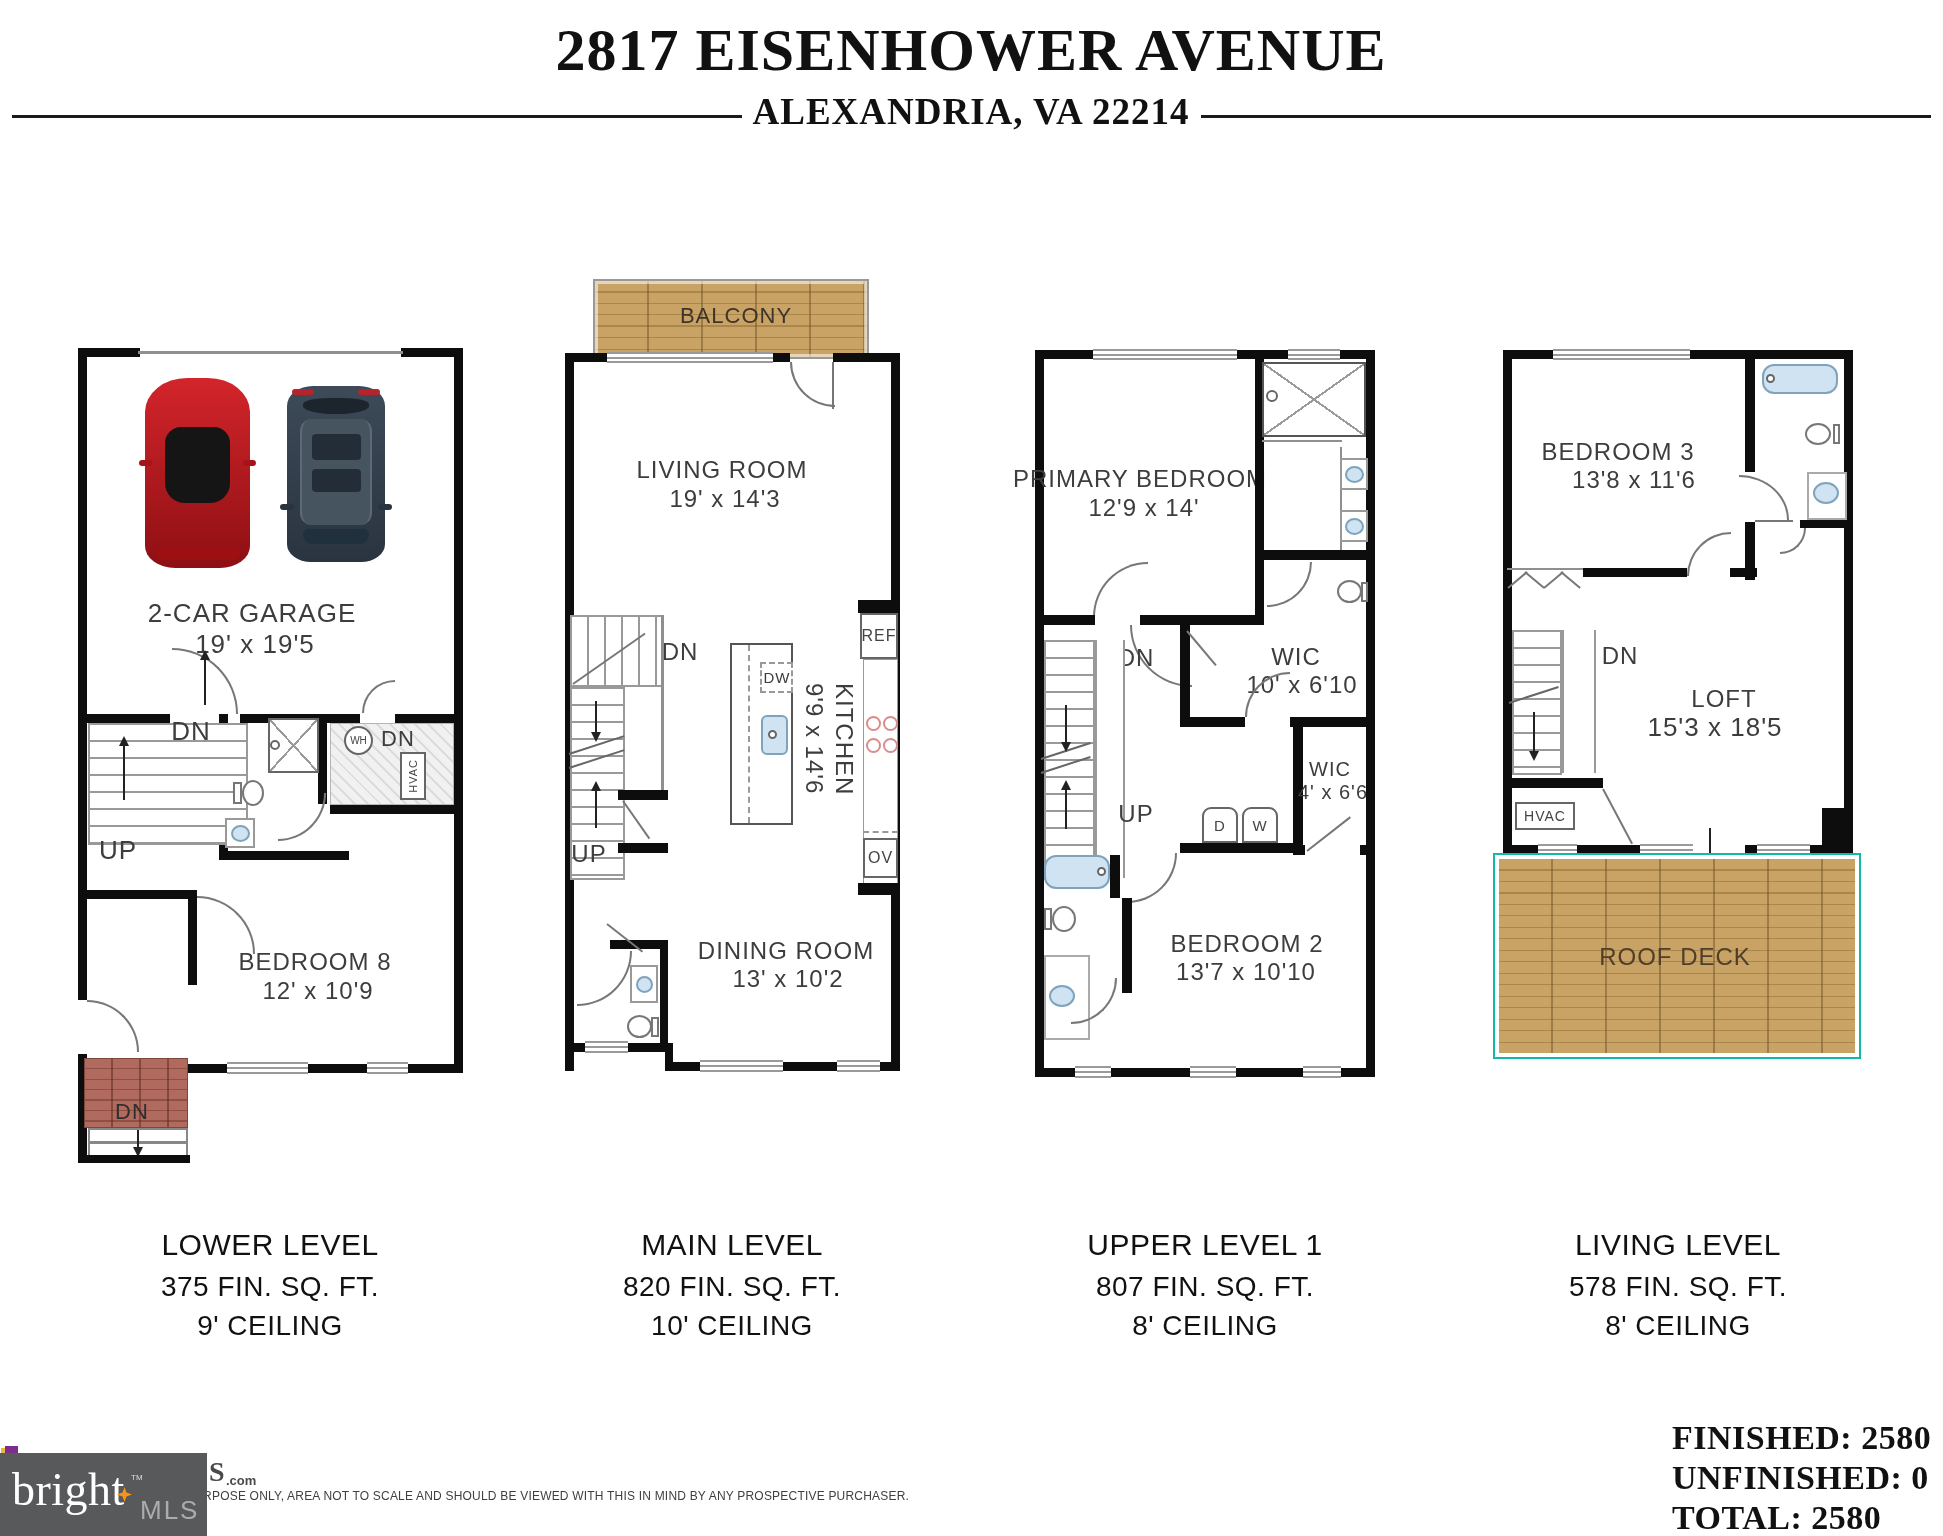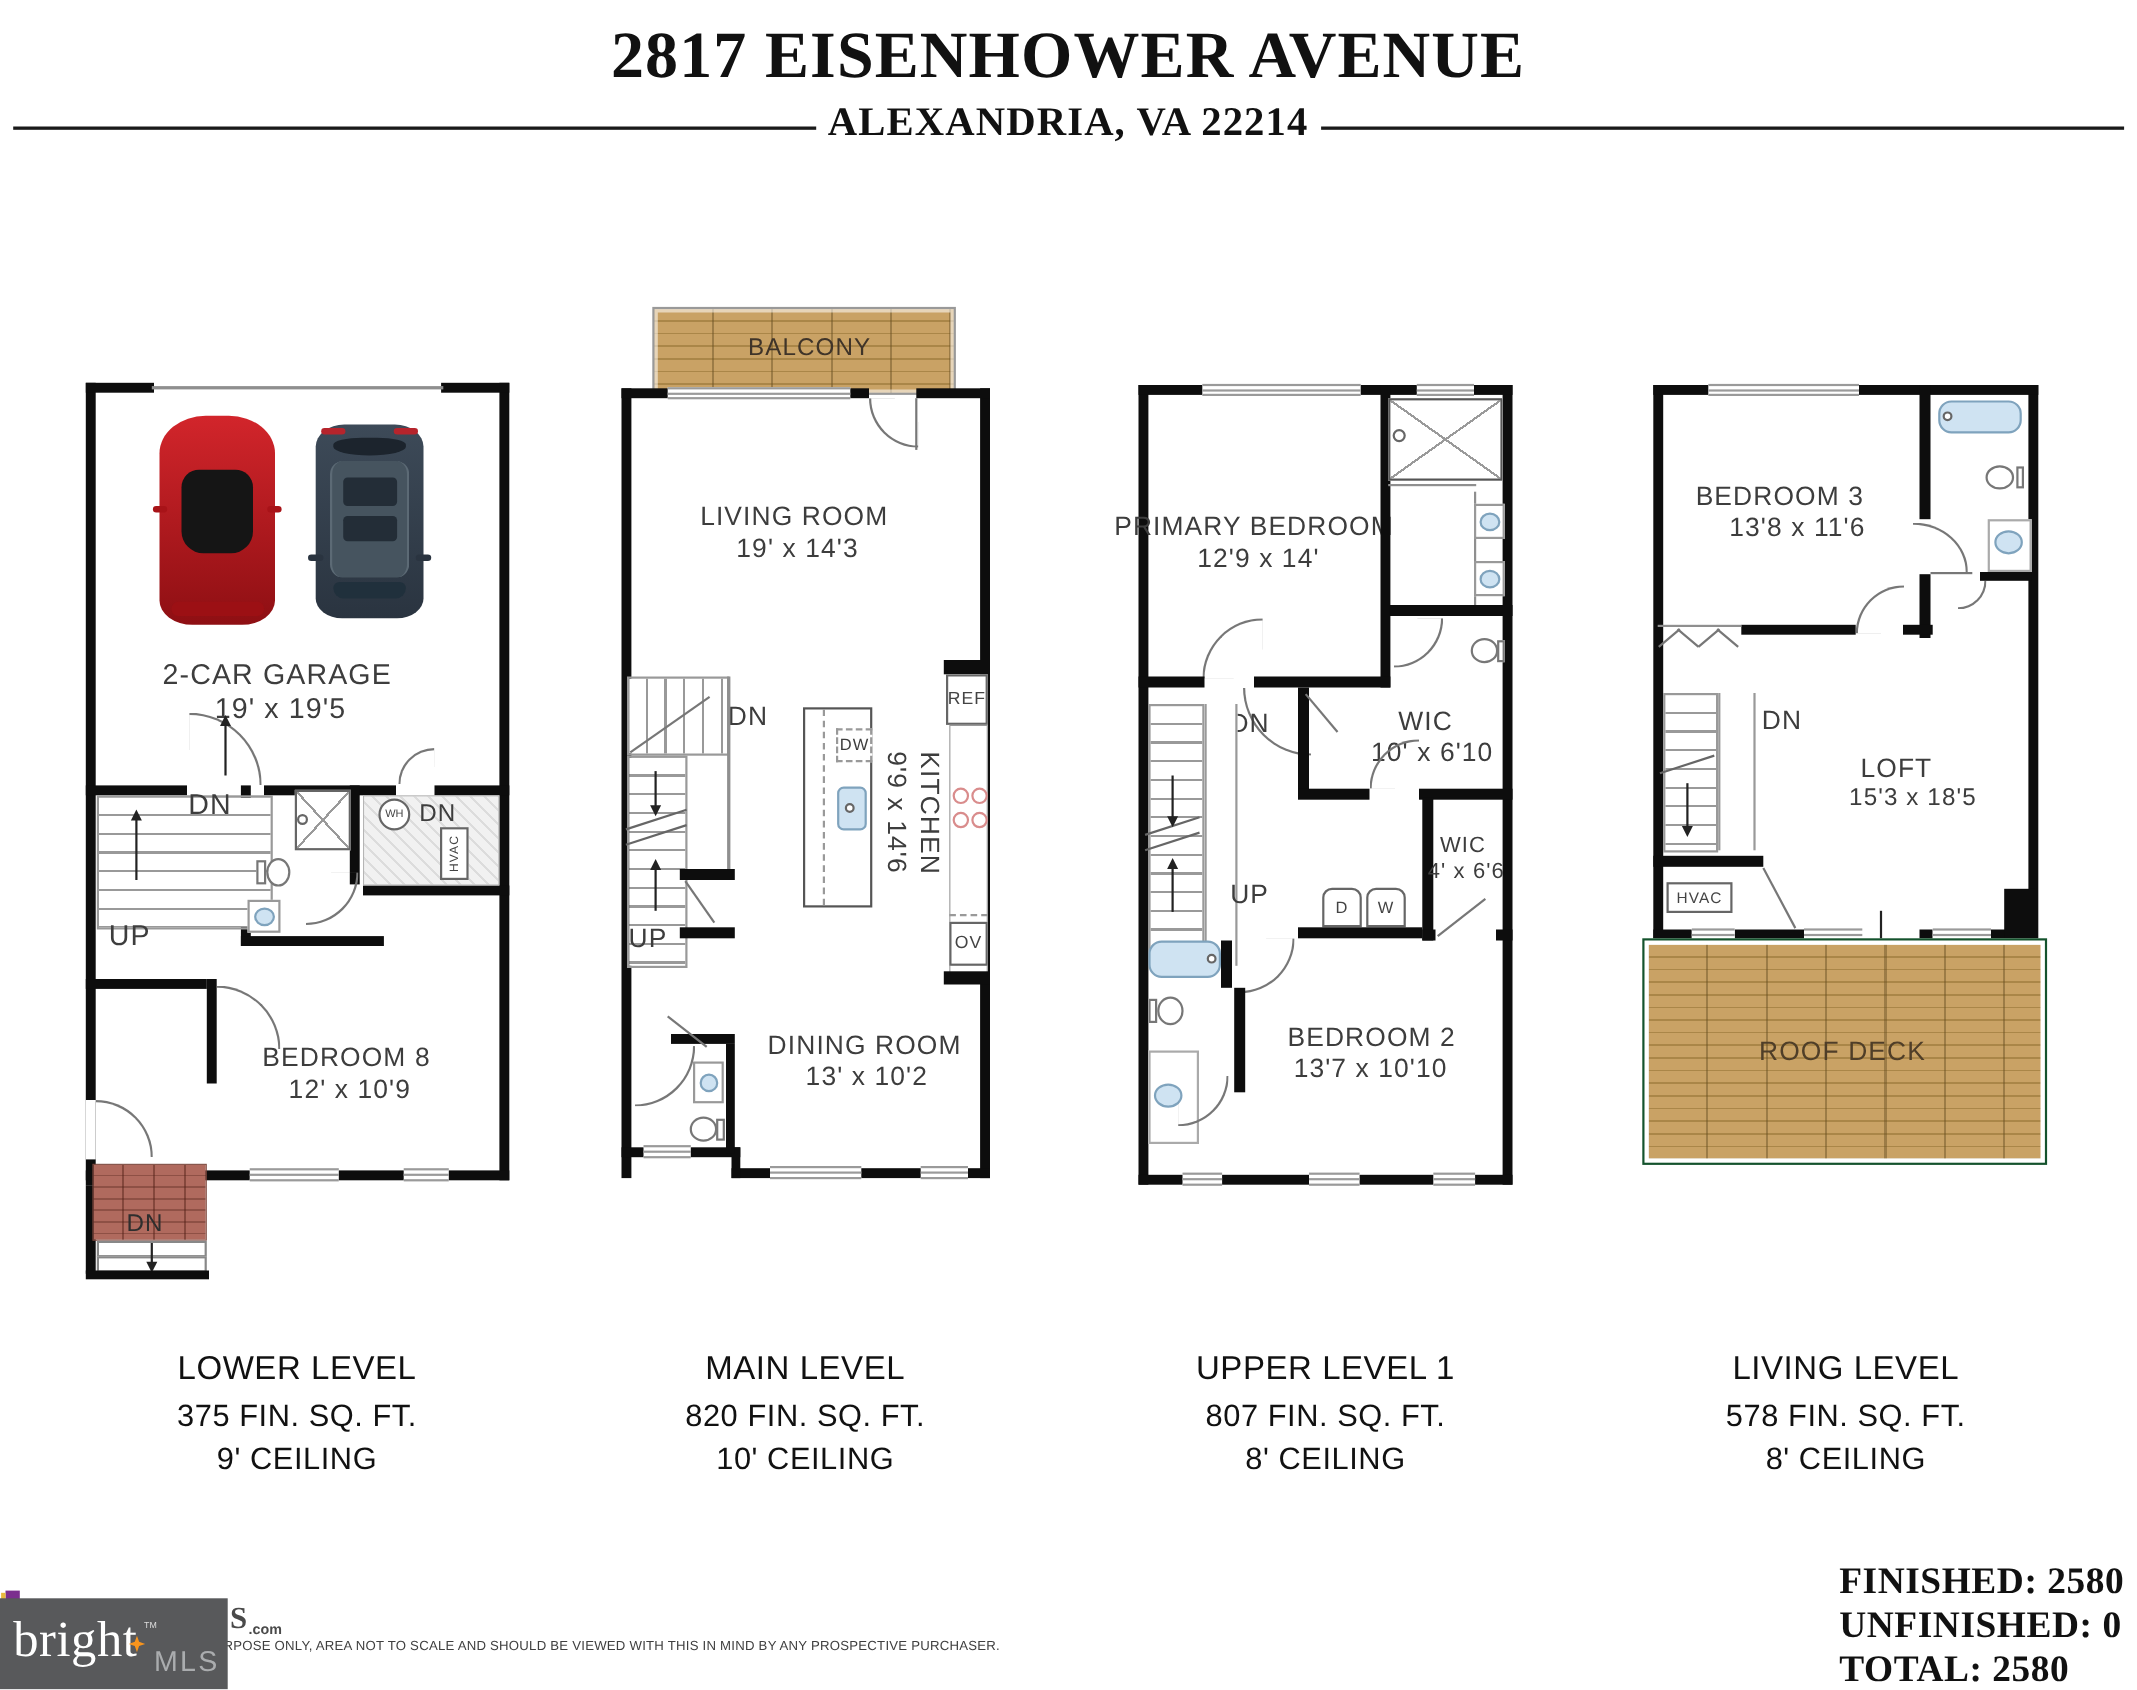--- a/index.html
+++ b/index.html
@@ -332,39 +332,39 @@
     <div class="arc-tl" style="left:184px;top:182px;width:44px;height:44px"></div>
 
     <div class="stairs-h" style="left:9px;top:280px;width:50px;height:145px"></div>
     <div class="rail" style="left:59px;top:280px;width:34px;height:143px"></div>
     <div class="leaf" style="left:6px;top:352px;width:52px;transform:rotate(-18deg);background:#666"></div>
     <div class="stem" style="left:30px;top:362px;height:40px"></div>
     <div class="tri-d" style="left:26px;top:401px"></div>
     <div class="lbl" style="left:117px;top:292px;font-size:24px">DN</div>
 
     <div class="lbl" style="left:221px;top:335px;font-size:24px">LOFT</div>
-    <div class="lbl" style="left:236px;top:362px;font-size:22px">15'3 x 18'5</div>
+    <div class="lbl" style="left:212px;top:362px;font-size:26px">15'3 x 18'5</div>
 
     <div class="wall" style="left:0;top:428px;width:100px;height:10px"></div>
     <div class="fixbox" style="left:12px;top:452px;width:60px;height:28px;font-size:14px">HVAC</div>
     <div class="leaf" style="left:100px;top:438px;width:62px;transform:rotate(62deg)"></div>
 
     <div class="wall" style="left:0;top:495px;width:35px;height:10px"></div>
     <div class="wall" style="left:74px;top:495px;width:63px;height:10px"></div>
     <div class="wall" style="left:242px;top:495px;width:12px;height:10px"></div>
     <div class="wall" style="left:307px;top:495px;width:40px;height:10px"></div>
     <div class="winh" style="left:35px;top:494px;width:39px;height:12px"></div>
     <div class="winh" style="left:137px;top:494px;width:53px;height:12px"></div>
     <div class="winh" style="left:254px;top:494px;width:53px;height:12px"></div>
     <div class="stem" style="left:206px;top:478px;height:36px"></div>
     <div class="tri-d" style="left:202px;top:512px"></div>
     <div class="wall" style="left:319px;top:458px;width:28px;height:47px"></div>
   </div>
 
-  <div style="position:absolute;left:1493px;top:853px;width:368px;height:206px;background:#fff;border:2px solid #14532d;box-sizing:border-box">
+  <div style="position:absolute;left:1493px;top:853px;width:368px;height:206px;background:#fff;border:2px solid #14b8a6;box-sizing:border-box">
     <div class="wood" style="left:4px;top:4px;right:4px;bottom:4px"></div>
     <div class="lbl" style="left:180px;top:88px;font-size:24px;color:#4f3e28">ROOF DECK</div>
   </div>
 
   <div class="lvl" style="left:105px;top:1228px">
     <div class="nm">LOWER LEVEL</div>
     <div class="ar">375 FIN. SQ. FT.</div>
     <div class="cl">9' CEILING</div>
   </div>
   <div class="lvl" style="left:567px;top:1228px">

